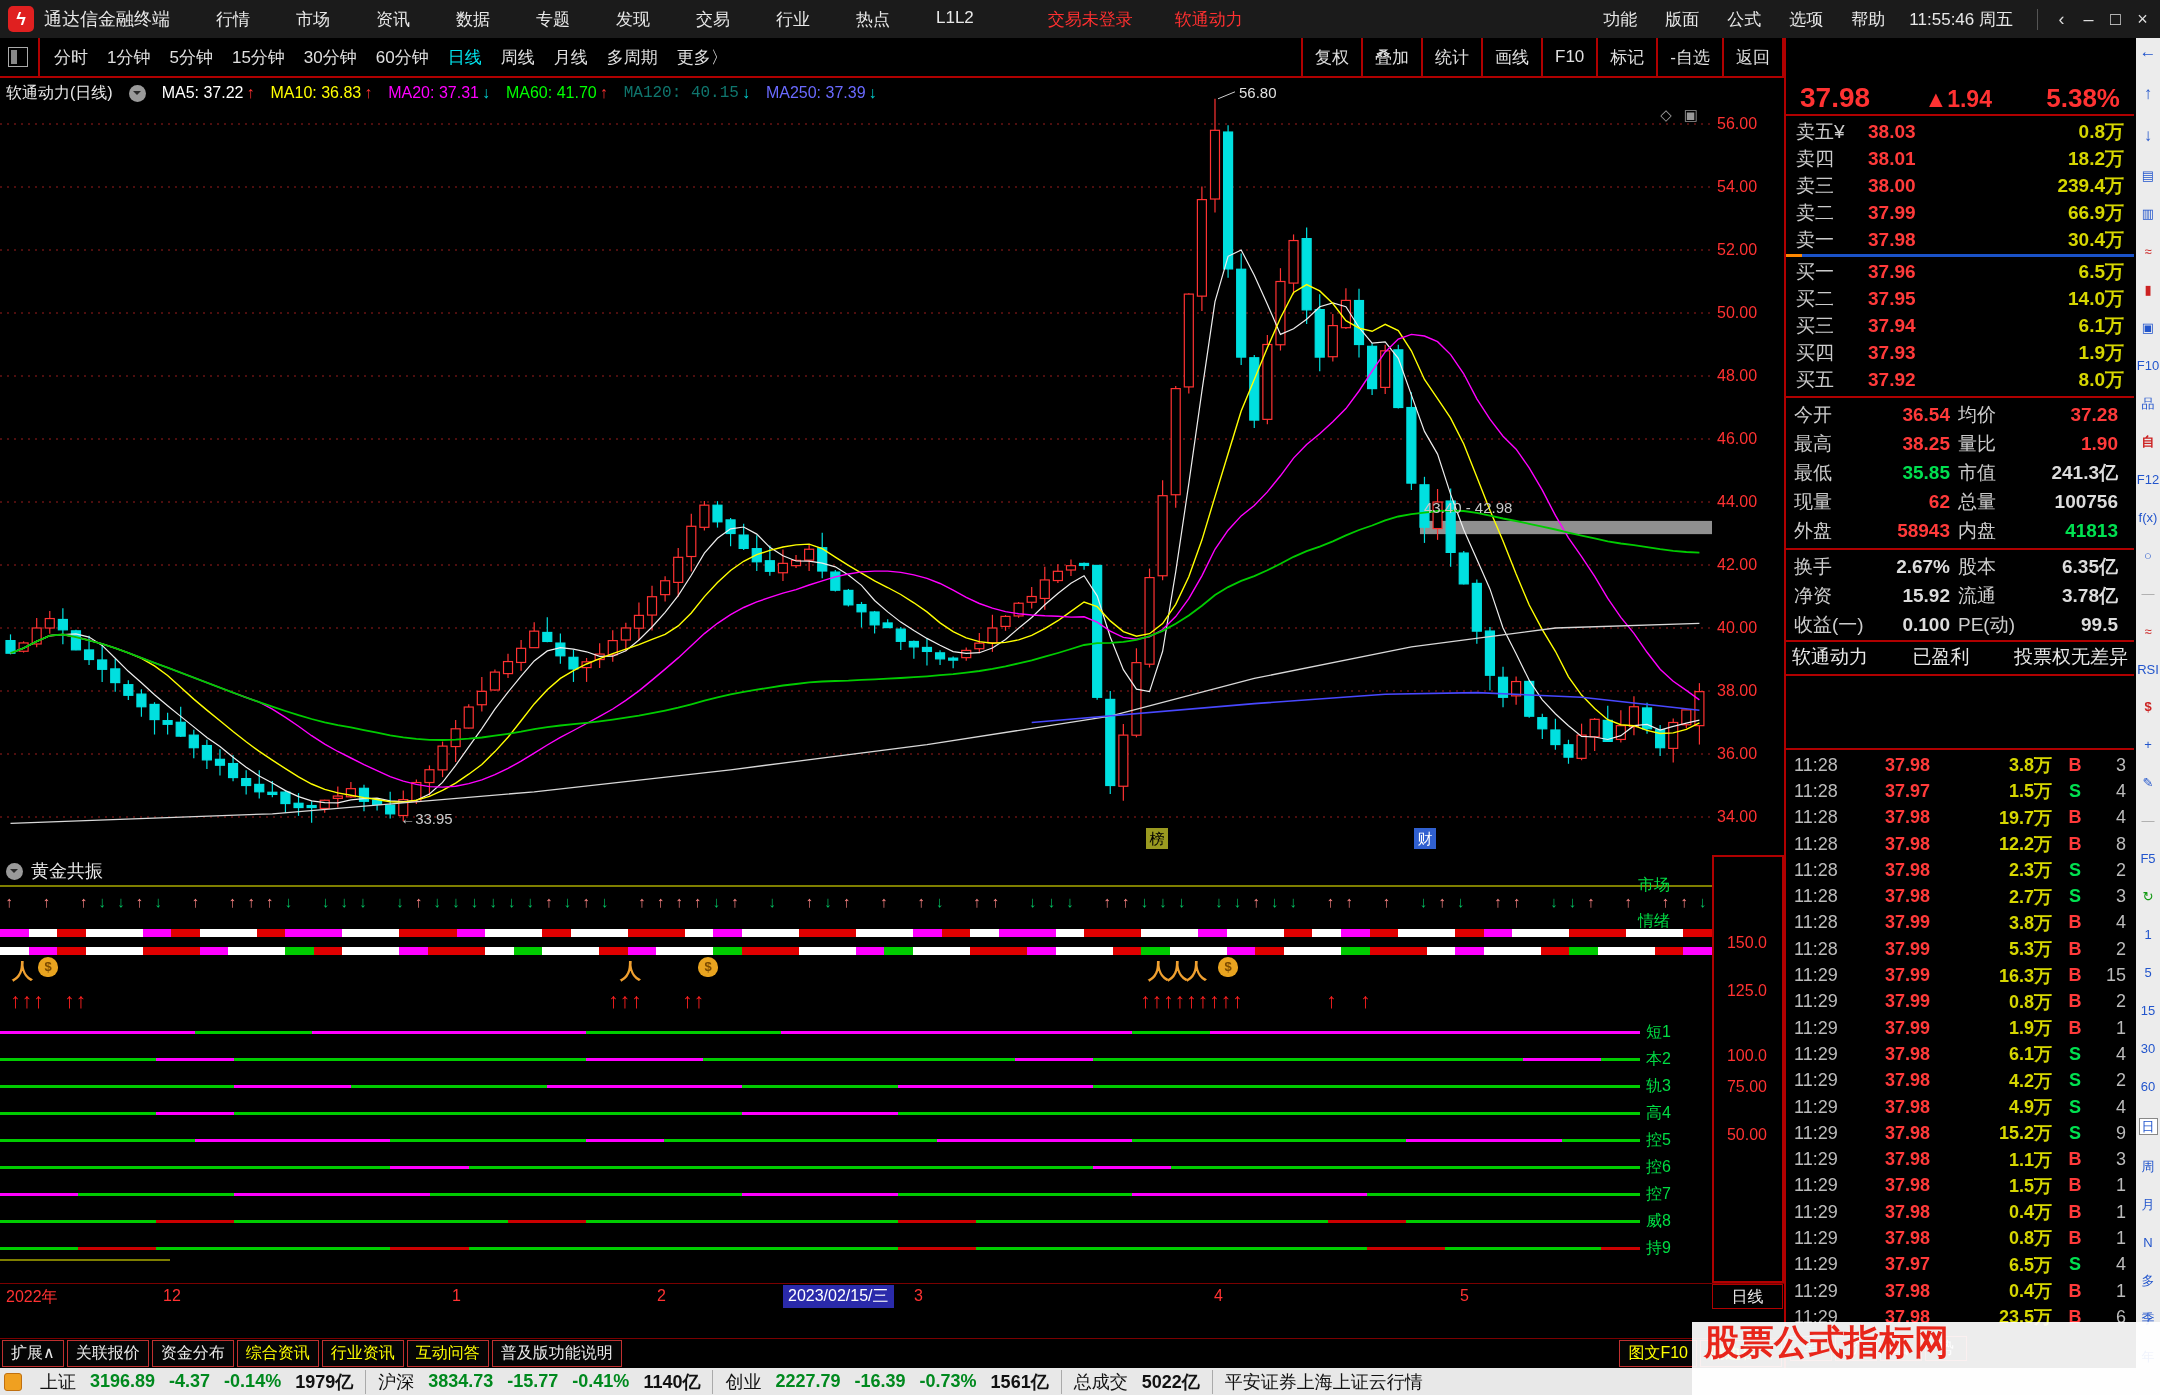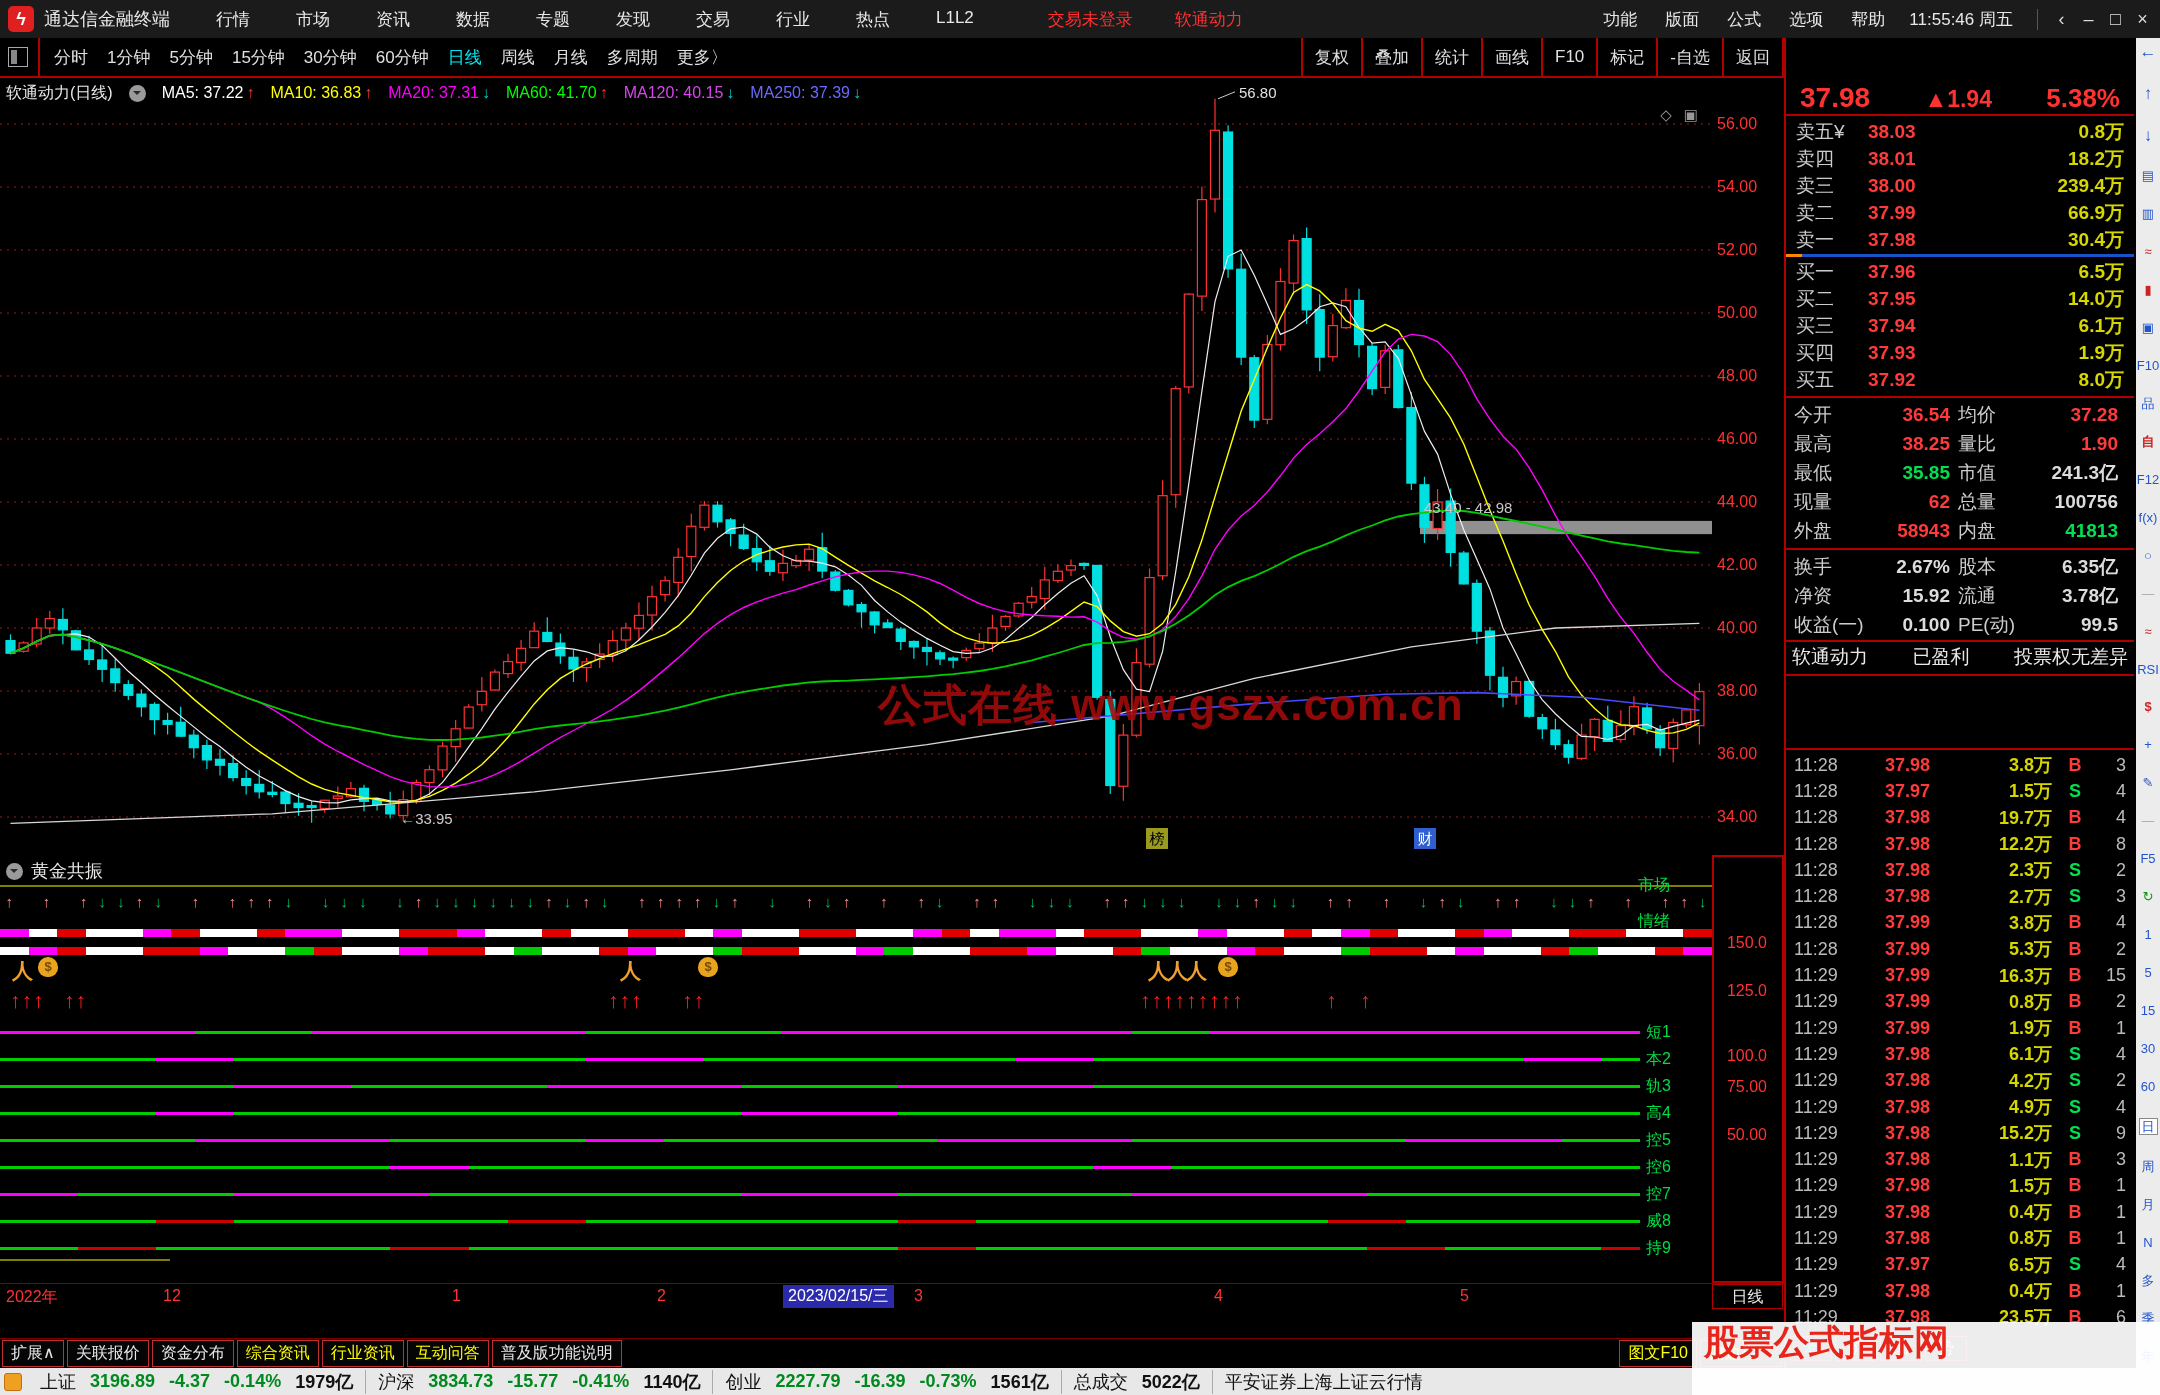--- a/index.html
+++ b/index.html
@@ -509,21 +509,21 @@
       </span>
       <span class="ma-item">
         <span style="color: rgb(255, 0, 255);">MA20: 37.31</span>
         <span class="arr-dn">↓</span>
       </span>
       <span class="ma-item">
         <span style="color: rgb(0, 255, 0);">MA60: 41.70</span>
         <span class="arr-up">↑</span>
       </span>
       <span class="ma-item">
-        <span style="color: #d946ef;">MA120: 40.15</span>
+        <span style="color: #0f766e; font-family: Liberation Mono, monospace;">MA120: 40.15</span>
         <span class="arr-dn">↓</span>
       </span>
       <span class="ma-item">
         <span style="color: rgb(106, 106, 255);">MA250: 37.39</span>
         <span class="arr-dn">↓</span>
       </span>
     </div>
   <div id="y-axis">
       <div class="ylab" style="top: 35px;">56.00</div>
       <div class="ylab" style="top: 98px;">54.00</div>
@@ -539,21 +539,20 @@
       <div class="ylab" style="top: 728px;">34.00</div>
     </div>
   <div class="corner-icons" id="corner-icons">
       <span>◇</span>
       <span>▣</span>
     </div>
   <div id="chart-markers">
       <div class="marker" style="left: 1146px; background: rgb(154, 154, 32); color: rgb(0, 0, 0);">榜</div>
       <div class="marker" style="left: 1414px; background: rgb(48, 96, 208); color: rgb(255, 255, 255);">财</div>
     </div>
-  <div class="center-watermark">公式在线 www.gszx.com.cn</div>
 </div>
 
 <div id="sub-chart">
   <div class="ind-head">
     <span class="chev"></span>
     <span>黄金共振</span>
   </div>
   <div class="olive-line" style="left:0;top:30px;width:1712px"></div>
   <div id="arrows-row">
       <span class="sarr u">↑</span>

